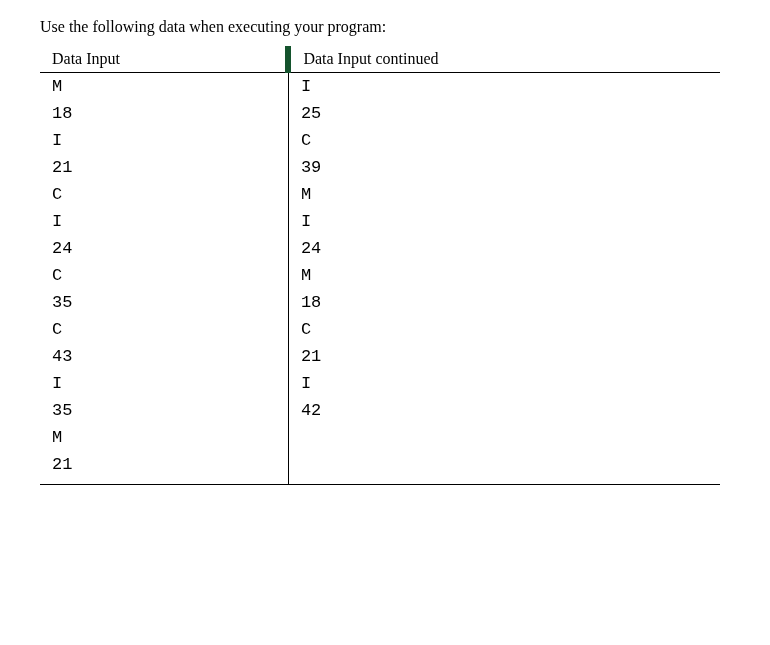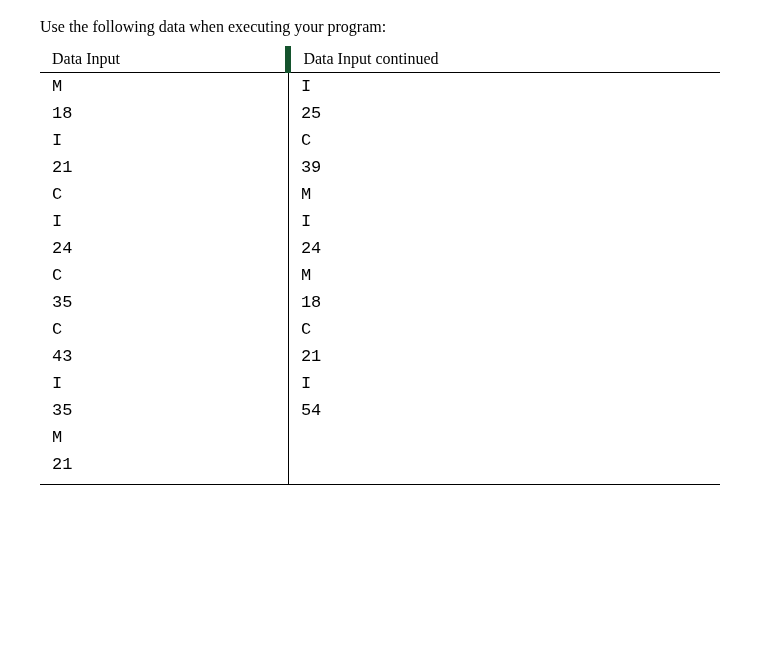--- a/index.html
+++ b/index.html
@@ -114,21 +114,21 @@
         <tr>
           <td class="col-left data-cell">43</td>
           <td class="col-right data-cell">21</td>
         </tr>
         <tr>
           <td class="col-left data-cell">I</td>
           <td class="col-right data-cell">I</td>
         </tr>
         <tr>
           <td class="col-left data-cell">35</td>
-          <td class="col-right data-cell">54</td>
+          <td class="col-right data-cell">42</td>
         </tr>
         <tr>
           <td class="col-left data-cell">M</td>
           <td class="col-right data-cell"></td>
         </tr>
         <tr>
           <td class="col-left data-cell">21</td>
           <td class="col-right data-cell"></td>
         </tr>
         <tr class="bottom-row">

